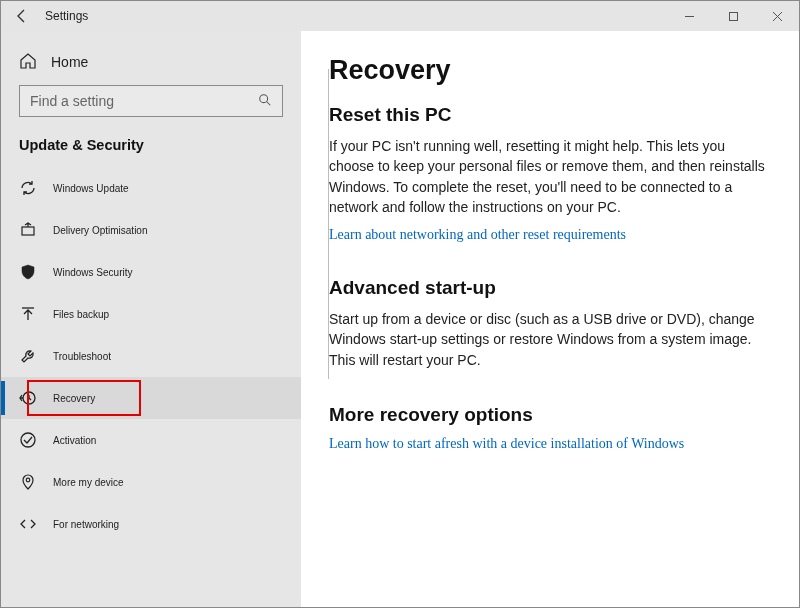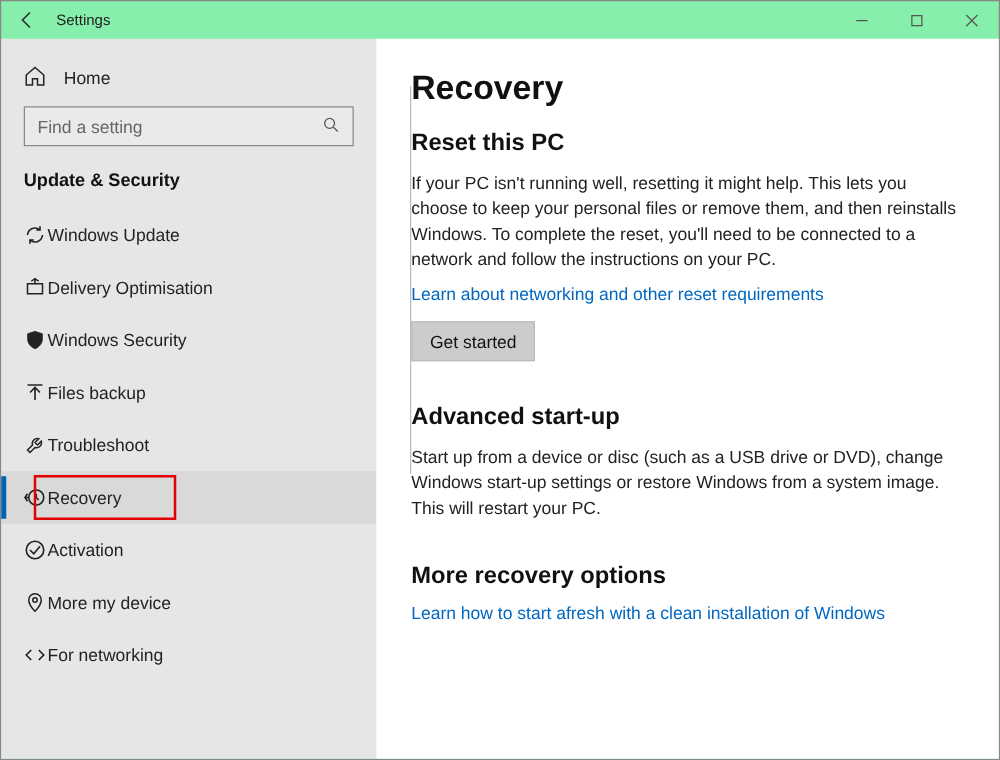--- a/index.html
+++ b/index.html
@@ -1,18 +1,18 @@
 <!DOCTYPE html>
 <html><head>
 <meta charset="utf-8">
 <style>
   * { box-sizing: border-box; margin: 0; padding: 0; font-family: "Segoe UI", Arial, sans-serif; }
   html, body { width: 800px; height: 608px; overflow: hidden; }
   .window {
-    width: 800px; height: 608px; background: #86efac; border: 1px solid #888; position: relative;
+    width: 800px; height: 608px; background: #e5e5e5; border: 1px solid #888; position: relative;
     display: flex; flex-direction: column;
   }
   .titlebar {
     height: 30px; display: flex; align-items: center; justify-content: space-between;
     padding: 0 0 0 12px; font-size: 12px; color: #222;
   }
   .title-left { display: flex; align-items: center; gap: 14px; }
   .back-btn { width: 18px; height: 18px; display:flex; align-items:center; justify-content:center; color:#333; }
   .winctrls { display: flex; }
   .winctrl { width: 44px; height: 30px; display:flex; align-items:center; justify-content:center; color:#555; }
@@ -25,40 +25,40 @@
   .home-row { display:flex; align-items:center; gap: 14px; height: 38px; padding: 0 18px; font-size: 14px; color:#222; }
   .search-wrap { padding: 4px 18px 10px 18px; }
   .search-box {
     width: 100%; height: 32px; border: 1px solid #8a8a8a; background: #eaeaea;
     display: flex; align-items: center; padding: 0 10px; justify-content: space-between;
     font-size: 14px; color: #666;
   }
   .section-header { font-weight: 700; font-size: 14.5px; padding: 10px 18px 14px 18px; color:#111; }
   .nav-list { display:flex; flex-direction:column; position: relative; }
   .nav-item {
-    display:flex; align-items:center; gap: 1px; height: 42px; padding: 0 18px;
-    font-size: 14px; color:#222; position:relative;
+    display:flex; align-items:center; gap: 16px; height: 42px; padding: 0 18px;
+    font-size: 10px; color:#222; position:relative;
   }
   .nav-item .icon { width: 18px; height:18px; display:flex; align-items:center; justify-content:center; color:#222; }
   .nav-item.selected { background: #d9d9d9; }
   .nav-item.selected::before {
     content:""; position:absolute; left:0; top:4px; bottom:4px; width:4px; background:#0063b1;
   }
   .highlight-recovery {
     position:absolute; border: 2.5px solid #e20000; left: 26px; width: 114px; height: 36px; top: 213px;
     pointer-events:none;
   }
   .main {
     flex:1; background:#fff; padding: 24px 28px 20px 28px; position:relative; overflow:hidden;
   }
   .main h1 { font-size: 27px; font-weight: 600; margin-bottom: 18px; color:#111; }
   .main h2 { font-size: 19px; font-weight: 600; margin-bottom: 10px; margin-top: 16px; color:#111; }
   .main h2.spaced { margin-top: 34px; }
   .main p { font-size: 14px; line-height: 1.45; color:#222; margin-bottom: 10px; max-width: 450px; }
-  .link { color: #0067c0; font-size: 14px; display:block; margin-bottom: 14px; }
+  .link { color: #0067c0; font-size: 14px; display:block; margin-bottom: 14px; font-family: Liberation Serif, serif; }
   .btn {
     display:inline-block; background:#ccc; border:1px solid #bbb; padding: 7px 14px;
     font-size: 14px; color:#111; min-width: 90px; text-align:center;
   }
   .btn-restart-h { border: 2.5px solid #e20000; display:inline-block; padding: 2px; }
   .divider-scroll {
     position:absolute; top: 14px; left: -1px; width: 1px; height: 310px; background:#bcbcbc;
   }
   .content-inner { position:relative; }
 </style>
@@ -203,23 +203,22 @@
     </div>
 
     <div class="main">
       <div class="content-inner">
         <div class="divider-scroll"></div>
         <h1>Recovery</h1>
 
         <h2>Reset this PC</h2>
         <p>If your PC isn't running well, resetting it might help. This lets you choose to keep your personal files or remove them, and then reinstalls Windows. To complete the reset, you'll need to be connected to a network and follow the instructions on your PC.</p>
         <a class="link">Learn about networking and other reset requirements</a>
-        <span class="btn">Get started</span>
 
         <h2 class="spaced">Advanced start-up</h2>
         <p>Start up from a device or disc (such as a USB drive or DVD), change Windows start-up settings or restore Windows from a system image. This will restart your PC.</p>
 
         <h2 class="spaced">More recovery options</h2>
-        <a class="link">Learn how to start afresh with a clean installation of Windows</a>
+        <a class="link">Learn how to start afresh with a device installation of Windows</a>
       </div>
     </div>
   </div>
 </div>
 
 </body></html>

